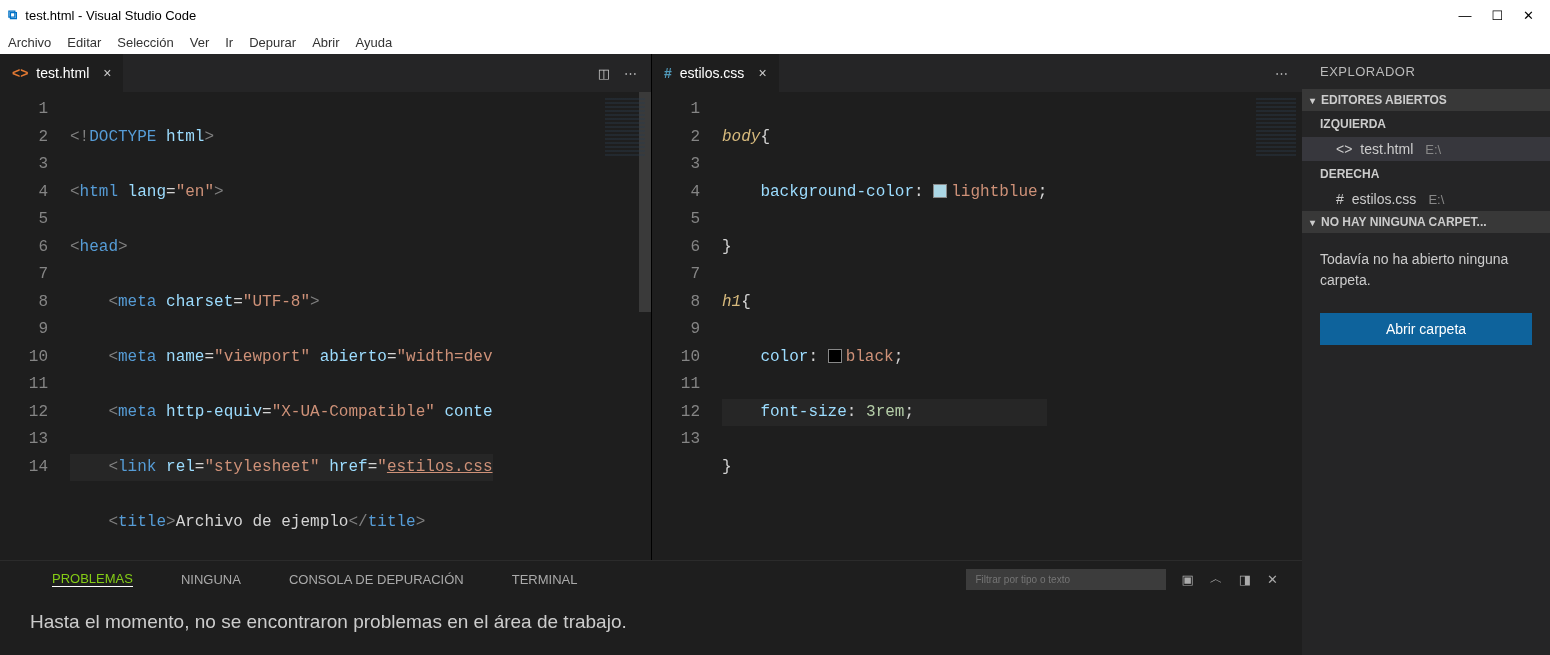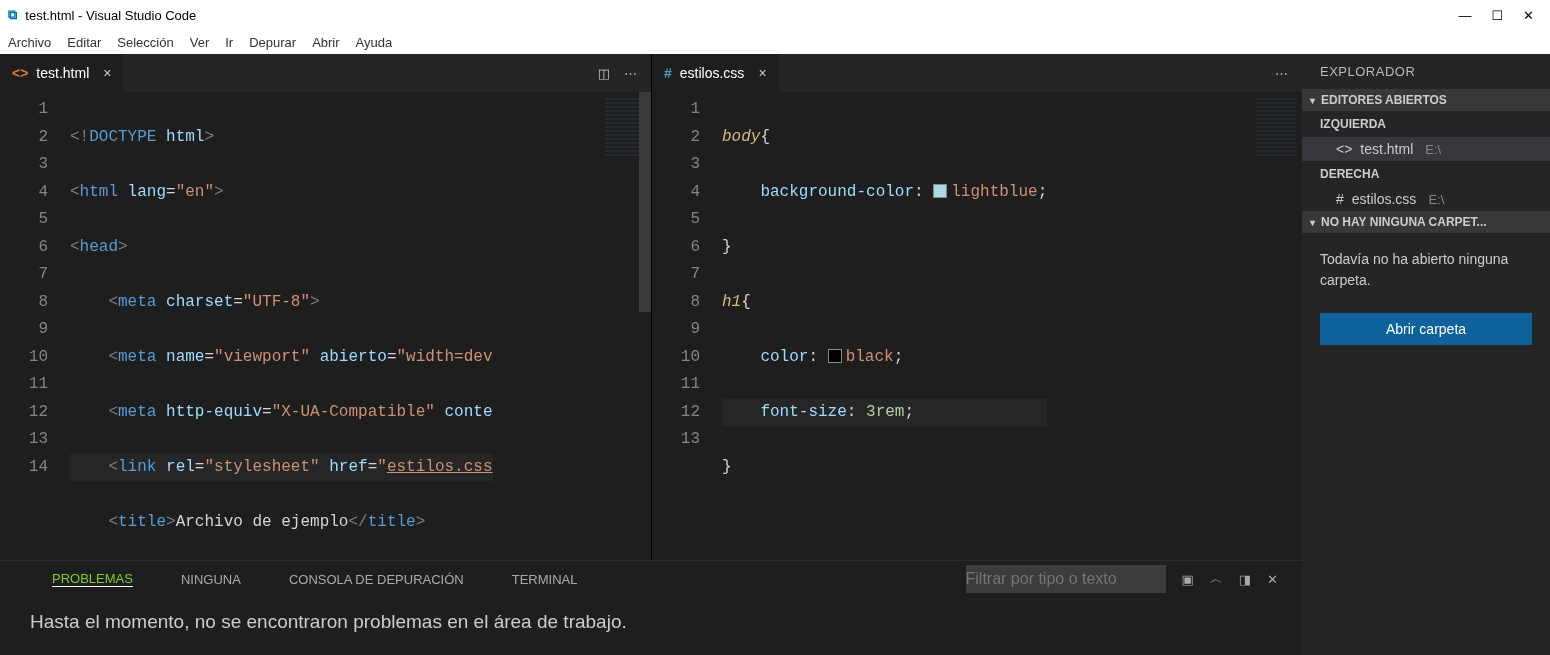--- a/index.html
+++ b/index.html
@@ -147,23 +147,23 @@
   font-size: 13px;
   color: #aaa;
   gap: 48px;
 }
 .panel-tabs .ptab.active { color: #84cc16; border-bottom: 1px solid #fff; }
 .panel-right-tools { margin-left: auto; display:flex; align-items:center; gap: 16px; }
 .filter-input {
   background: #3c3c3c;
   color: #aaa;
   border: none;
-  padding: 5px 0;
+  padding: 5px 10px;
   width: 200px;
-  font-size: 16px;
+  font-size: 10px;
 }
 .panel-body { padding: 14px 30px; color: #ccc; font-size: 19px; }
 
 .sidebar {
   width: 248px;
   background: #252526;
   color: #ccc;
   display: flex;
   flex-direction: column;
   font-size: 13px;

